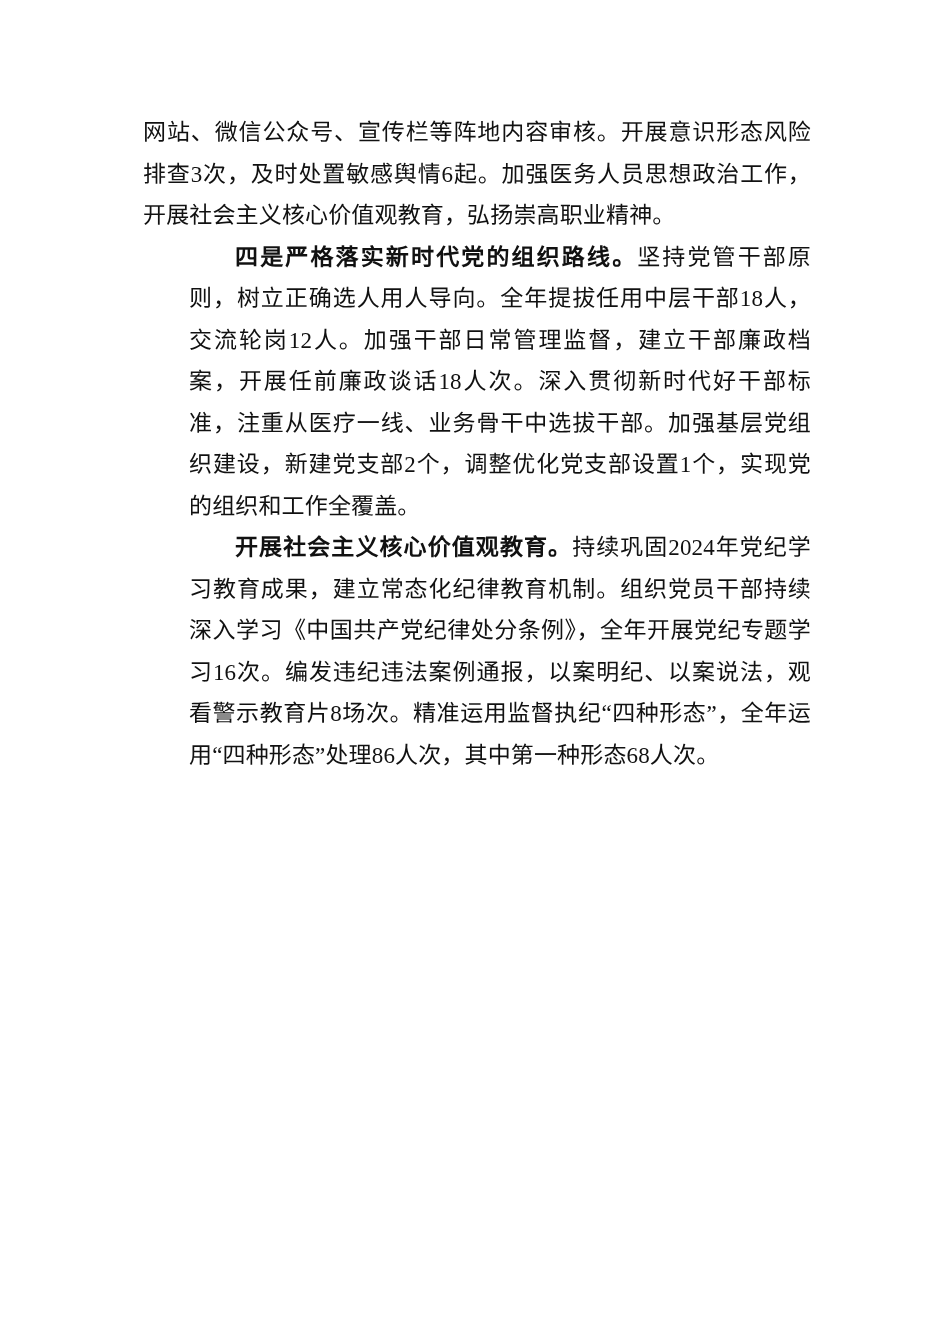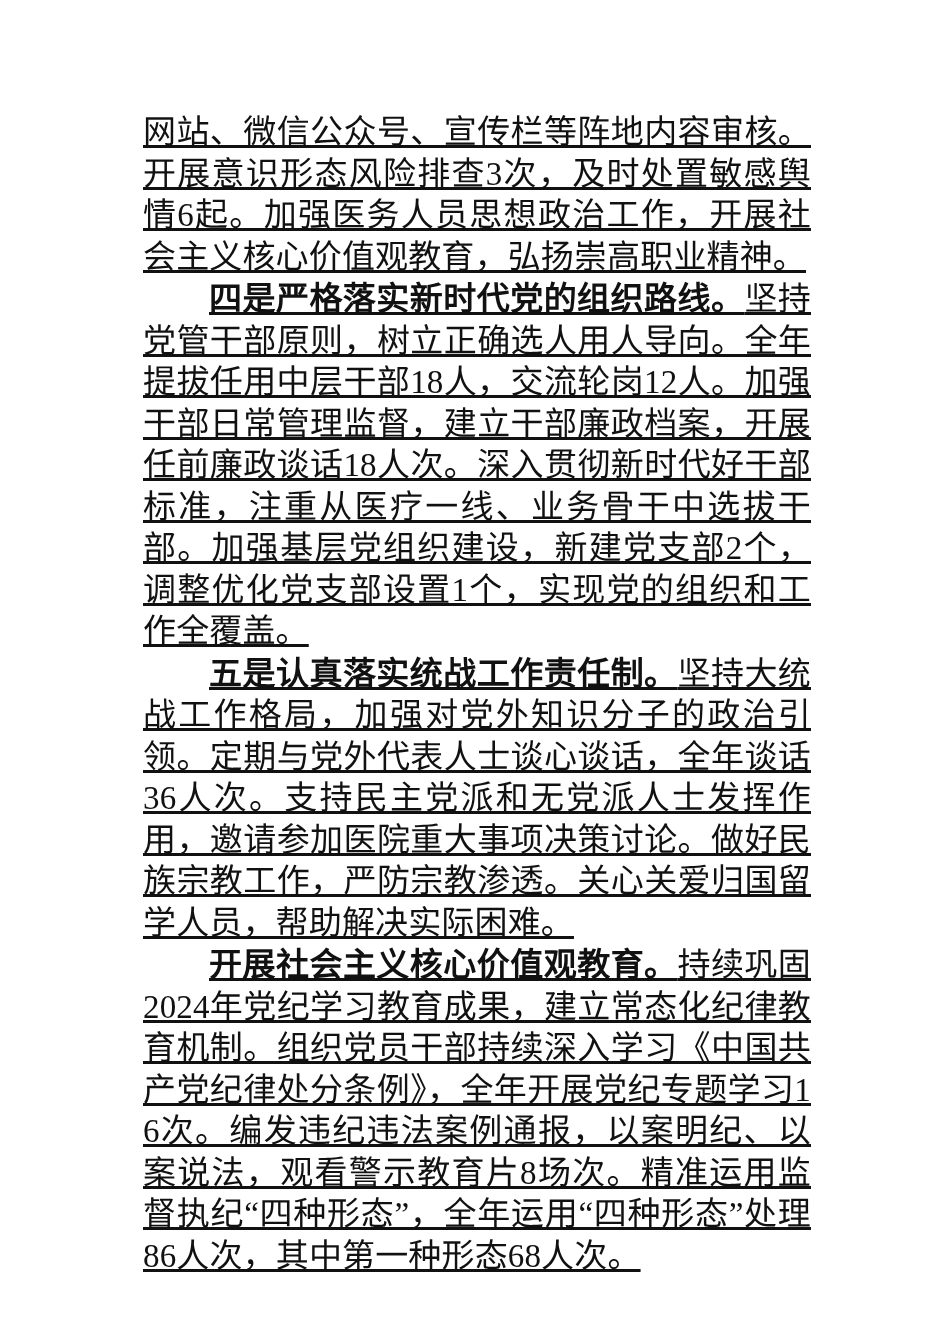--- a/index.html
+++ b/index.html
@@ -22,34 +22,34 @@
     position: absolute;
     left: 143px;
     top: 112px;
     width: 668px;
   }
 
   .para {
     margin: 0;
     padding: 0;
     font-family: "Liberation Serif", "DejaVu Serif", serif;
-    font-size: 33px;
+    font-size: 23px;
     line-height: 41.5px;
     color: #111111;
     text-align: justify;
     text-justify: inter-ideograph;
     text-align-last: left;
     letter-spacing: 0.15px;
     word-break: break-all;
-    text-decoration: underline;
     -webkit-font-smoothing: antialiased;
   }
 
   .para.indent {
     text-indent: 2em;
+    margin-left: 46px;
   }
 
   .lead {
     font-weight: 700;
     font-family: "DejaVu Sans", "Liberation Sans", sans-serif;
     letter-spacing: 0.2px;
   }
 </style>
 </head>
 <body>
@@ -58,23 +58,20 @@
   <div id="doc-body">
 
     <p class="para">
       <span>网站、微信公众号、宣传栏等阵地内容审核。开展意识形态风险排查3次，及时处置敏感舆情6起。加强医务人员思想政治工作，开展社会主义核心价值观教育，弘扬崇高职业精神。</span>
     </p>
 
     <p class="para indent">
       <span class="lead">四是严格落实新时代党的组织路线。</span><span>坚持党管干部原则，树立正确选人用人导向。全年提拔任用中层干部18人，交流轮岗12人。加强干部日常管理监督，建立干部廉政档案，开展任前廉政谈话18人次。深入贯彻新时代好干部标准，注重从医疗一线、业务骨干中选拔干部。加强基层党组织建设，新建党支部2个，调整优化党支部设置1个，实现党的组织和工作全覆盖。</span>
     </p>
 
-    <p class="para indent">
-      <span class="lead">五是认真落实统战工作责任制。</span><span>坚持大统战工作格局，加强对党外知识分子的政治引领。定期与党外代表人士谈心谈话，全年谈话36人次。支持民主党派和无党派人士发挥作用，邀请参加医院重大事项决策讨论。做好民族宗教工作，严防宗教渗透。关心关爱归国留学人员，帮助解决实际困难。</span>
-    </p>
 
 
     <p class="para indent">
       <span class="lead">开展社会主义核心价值观教育。</span><span>持续巩固2024年党纪学习教育成果，建立常态化纪律教育机制。组织党员干部持续深入学习《中国共产党纪律处分条例》，全年开展党纪专题学习16次。编发违纪违法案例通报，以案明纪、以案说法，观看警示教育片8场次。精准运用监督执纪“四种形态”，全年运用“四种形态”处理86人次，其中第一种形态68人次。</span>
     </p>
 
   </div>
 </div>
 
 </body></html>

